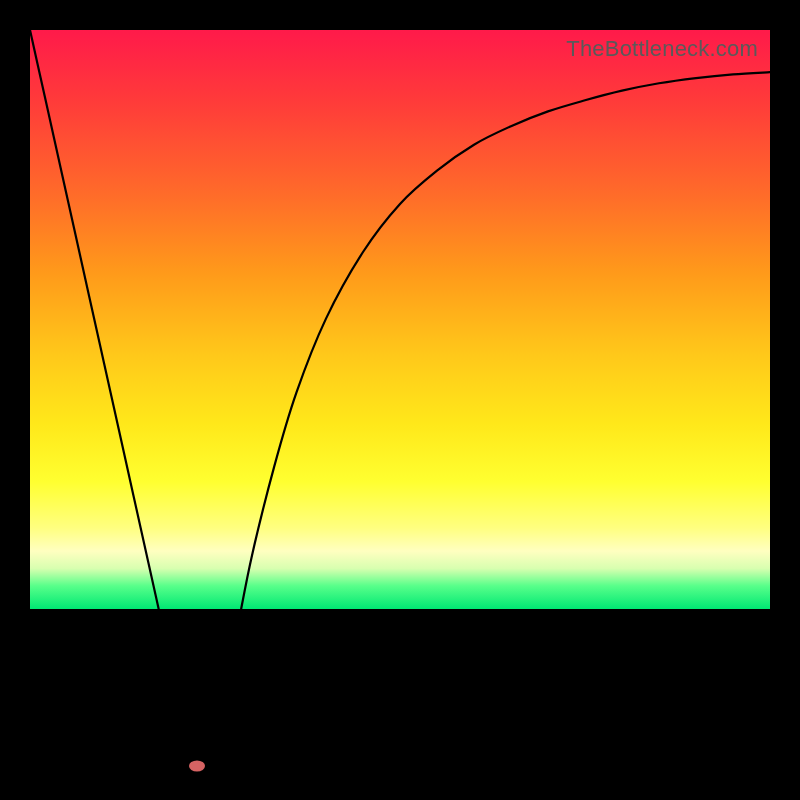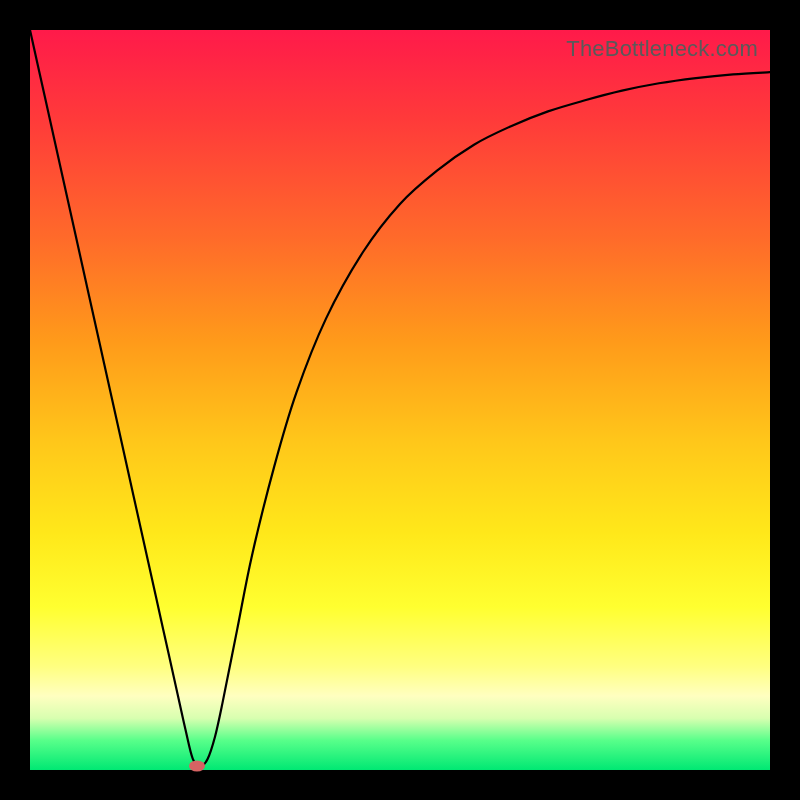--- a/index.html
+++ b/index.html
@@ -15,21 +15,21 @@
     position: relative;
     width: 800px;
     height: 800px;
     background: #000;
   }
   .plot {
     position: absolute;
     left: 30px;
     top: 30px;
     width: 740px;
-    height: 740px;
+    height: 579px;
     
     background: linear-gradient(to bottom,
       #ff1a4a 0%,
       #ff3a3a 12%,
       #ff6a2a 28%,
       #ff9a1a 42%,
       #ffc81a 56%,
       #ffe81a 68%,
       #ffff30 78%,
       #ffff80 86%,

